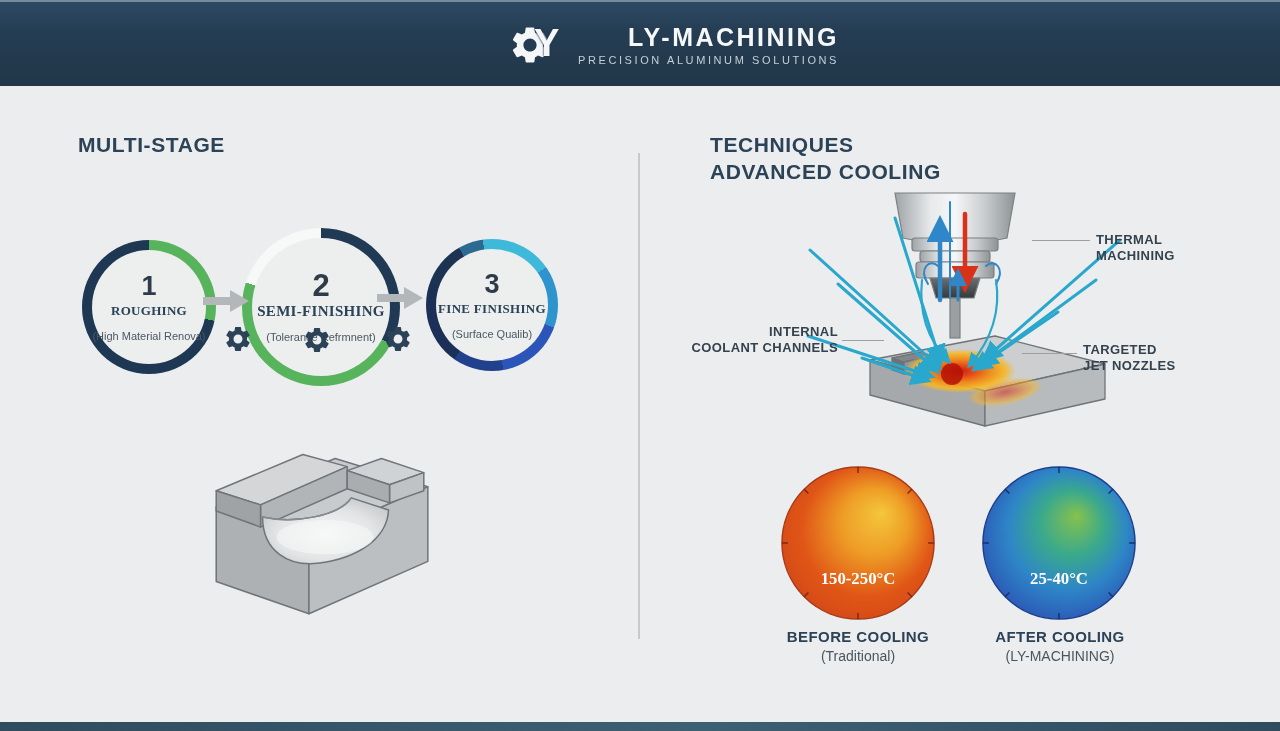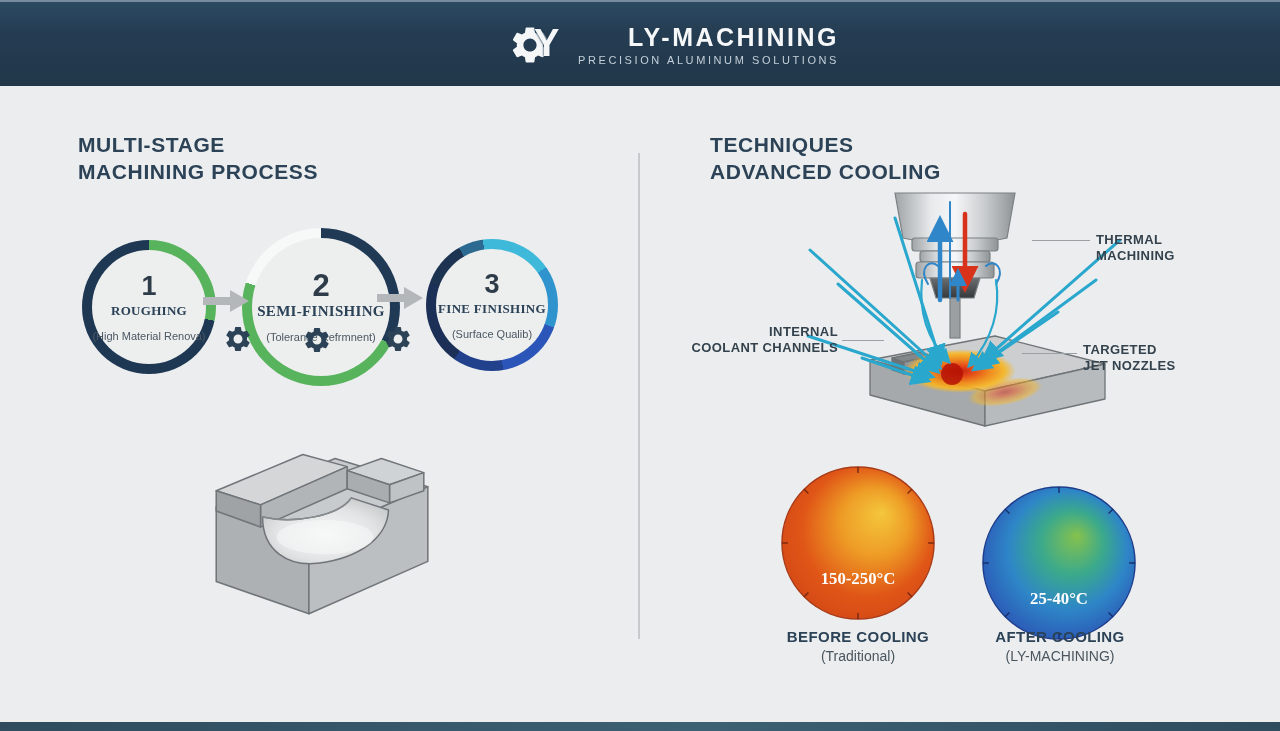--- a/index.html
+++ b/index.html
@@ -62,21 +62,21 @@
   .callout-thermal{left:1096px;top:232px;text-align:left;}
   .callout-coolant{left:690px;top:324px;width:148px;text-align:right;}
   .callout-nozzles{left:1083px;top:342px;text-align:left;}
   .callout-line{position:absolute;height:1px;background:#9aa0a3;}
   .line-thermal{left:1032px;top:240px;width:58px;}
   .line-coolant{left:842px;top:340px;width:42px;}
   .line-nozzles{left:1022px;top:353px;width:55px;}
   
   .thermal-circle{position:absolute;width:158px;height:158px;font-family:Liberation Serif, serif;}
   .thermal-before{left:779px;top:464px;}
-  .thermal-after{left:980px;top:484px;}
+  .thermal-after{left:980px;top:464px;}
   .thermal-caption{position:absolute;width:190px;text-align:center;}
   .cap-before{left:763px;top:628px;}
   .cap-after{left:965px;top:628px;}
   .thermal-caption .cap1{font-size:15px;font-weight:bold;color:#2b4257;letter-spacing:.4px;}
   .thermal-caption .cap2{font-size:14px;color:#49565f;margin-top:3px;}
 </style>
 </head>
 <body>
 
 <svg width="0" height="0" style="position:absolute">
@@ -97,21 +97,20 @@
       </span>
       <span class="brand-block">
         <div class="brand">LY-MACHINING</div>
         <div class="tagline">PRECISION ALUMINUM SOLUTIONS</div>
       </span>
     </div>
   </div>
 
   <div class="section-title title-left">
     <div>MULTI-STAGE</div>
-    <div>MACHINING PROCESS</div>
   </div>
   <div class="section-title title-right">
     <div>TECHNIQUES</div>
     <div>ADVANCED COOLING</div>
   </div>
 
   <div class="divider"></div>
 
   <div class="stage stage-1">
     <div class="ring"></div>

